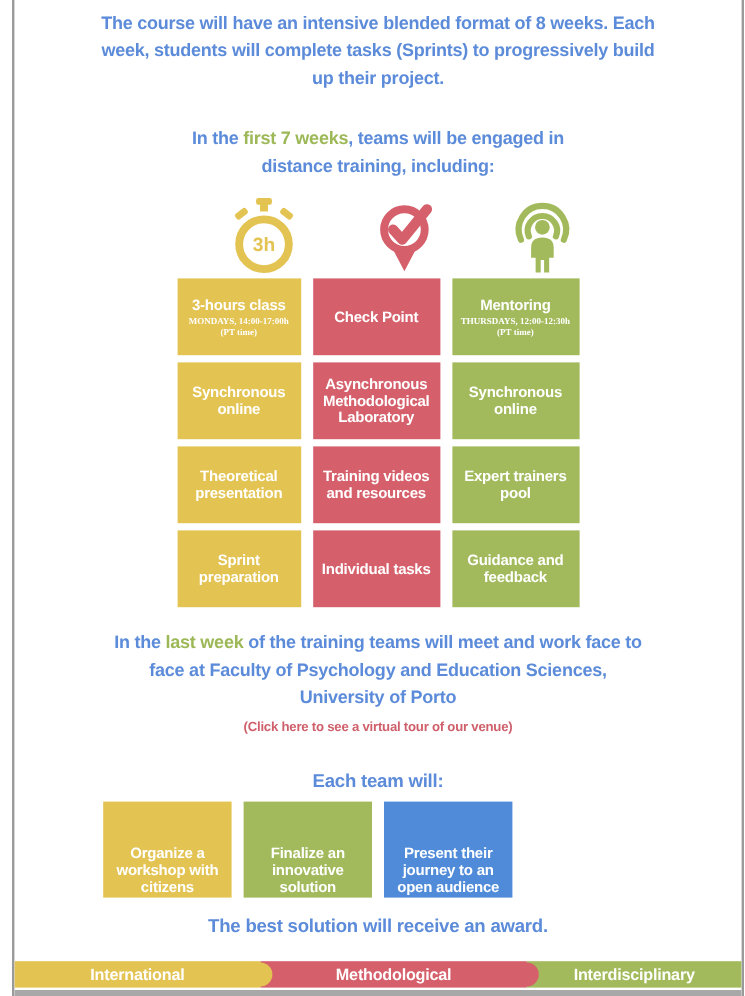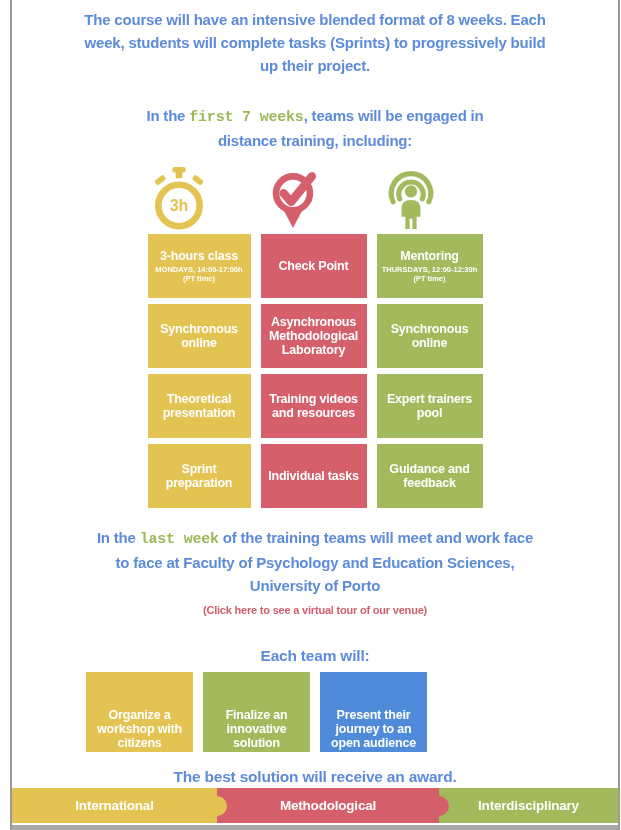--- a/index.html
+++ b/index.html
@@ -1,42 +1,42 @@
 <!DOCTYPE html>
 <html><head>
 <meta charset="utf-8">
 <style>
   html,body{margin:0;padding:0;background:#fff;}
   body{width:621px;height:830px;position:relative;font-family:"Liberation Sans",sans-serif;}
   .sheet{position:absolute;left:10px;top:0;width:610px;height:830px;box-sizing:border-box;
          border-left:2px solid #9a9a9a;border-right:2px solid #9a9a9a;background:#fff;overflow:hidden;}
   .center{text-align:center;}
   .heading{color:#5c8bd9;font-weight:bold;font-size:15px;line-height:23px;letter-spacing:-0.2px;margin:0 auto;}
-  .hl-green{color:#9cb857;font-family:Liberation Mono, monospace;}
+  .hl-green{color:#9cb857;}
   .intro{max-width:462px;margin-top:8px;}
   .sched{max-width:345px;margin-top:27px;}
   .icon-row{width:335px;margin:14px auto 0 auto;display:flex;justify-content:space-between;height:64px;}
-  .icon-slot{width:103px;display:flex;justify-content:flex-start;align-items:center;}
+  .icon-slot{width:103px;display:flex;justify-content:flex-end;align-items:center;}
   .icon-slot.mid{width:106px;}
   .grid{width:335px;margin:4px auto 0 auto;display:grid;grid-template-columns:103px 106px 106px;
         grid-auto-rows:64px;column-gap:10px;row-gap:6px;}
   .cell{display:flex;flex-direction:column;justify-content:center;align-items:center;
         color:#fff;text-align:center;padding:2px 4px;box-sizing:border-box;}
   .cell-title{font-weight:bold;font-size:12.5px;line-height:14px;letter-spacing:-0.2px;}
-  .cell-sub{font-weight:bold;font-size:7.5px;line-height:9px;margin-top:2px;}
+  .cell-sub{font-weight:bold;font-size:7.5px;line-height:9px;margin-top:2px;font-family:Liberation Serif, serif;}
   .venue{max-width:452px;margin-top:18px;}
   .venue-link{display:block;color:#cf5f6a;font-weight:bold;font-size:11px;line-height:13px;
               margin-top:7px;text-decoration:none;}
   .team-heading{margin-top:27px;font-size:15.5px;}
   .task-row{width:458px;margin:5px auto 0 auto;display:flex;gap:10px;}
   .task-box{width:107px;height:80px;display:flex;justify-content:center;align-items:flex-end;
             color:#fff;font-weight:bold;font-size:12.5px;line-height:14px;text-align:center;
             box-sizing:border-box;padding:2px 5px;letter-spacing:-0.2px;}
   .award{margin-top:13px;font-size:15.5px;}
-  .banner{position:absolute;left:0;right:0;bottom:7px;height:35px;display:flex;}
+  .banner{position:absolute;left:0;right:0;bottom:7px;height:22px;display:flex;}
   .seg{position:relative;height:100%;display:flex;align-items:center;justify-content:center;
        color:#fff;font-weight:bold;font-size:13.5px;letter-spacing:-0.2px;}
   .seg .bump{position:absolute;right:-10px;top:50%;width:20px;height:20px;margin-top:-10px;
              border-radius:50%;}
   .seg1{width:205px;z-index:3;}
   .seg2{width:222px;z-index:2;}
   .seg3{flex:1;z-index:1;}
   .bottom-strip{position:absolute;left:0;right:0;bottom:0;height:5px;background:#a8a8a8;}
   svg text{font-family:"Liberation Sans",sans-serif;}
 </style>

